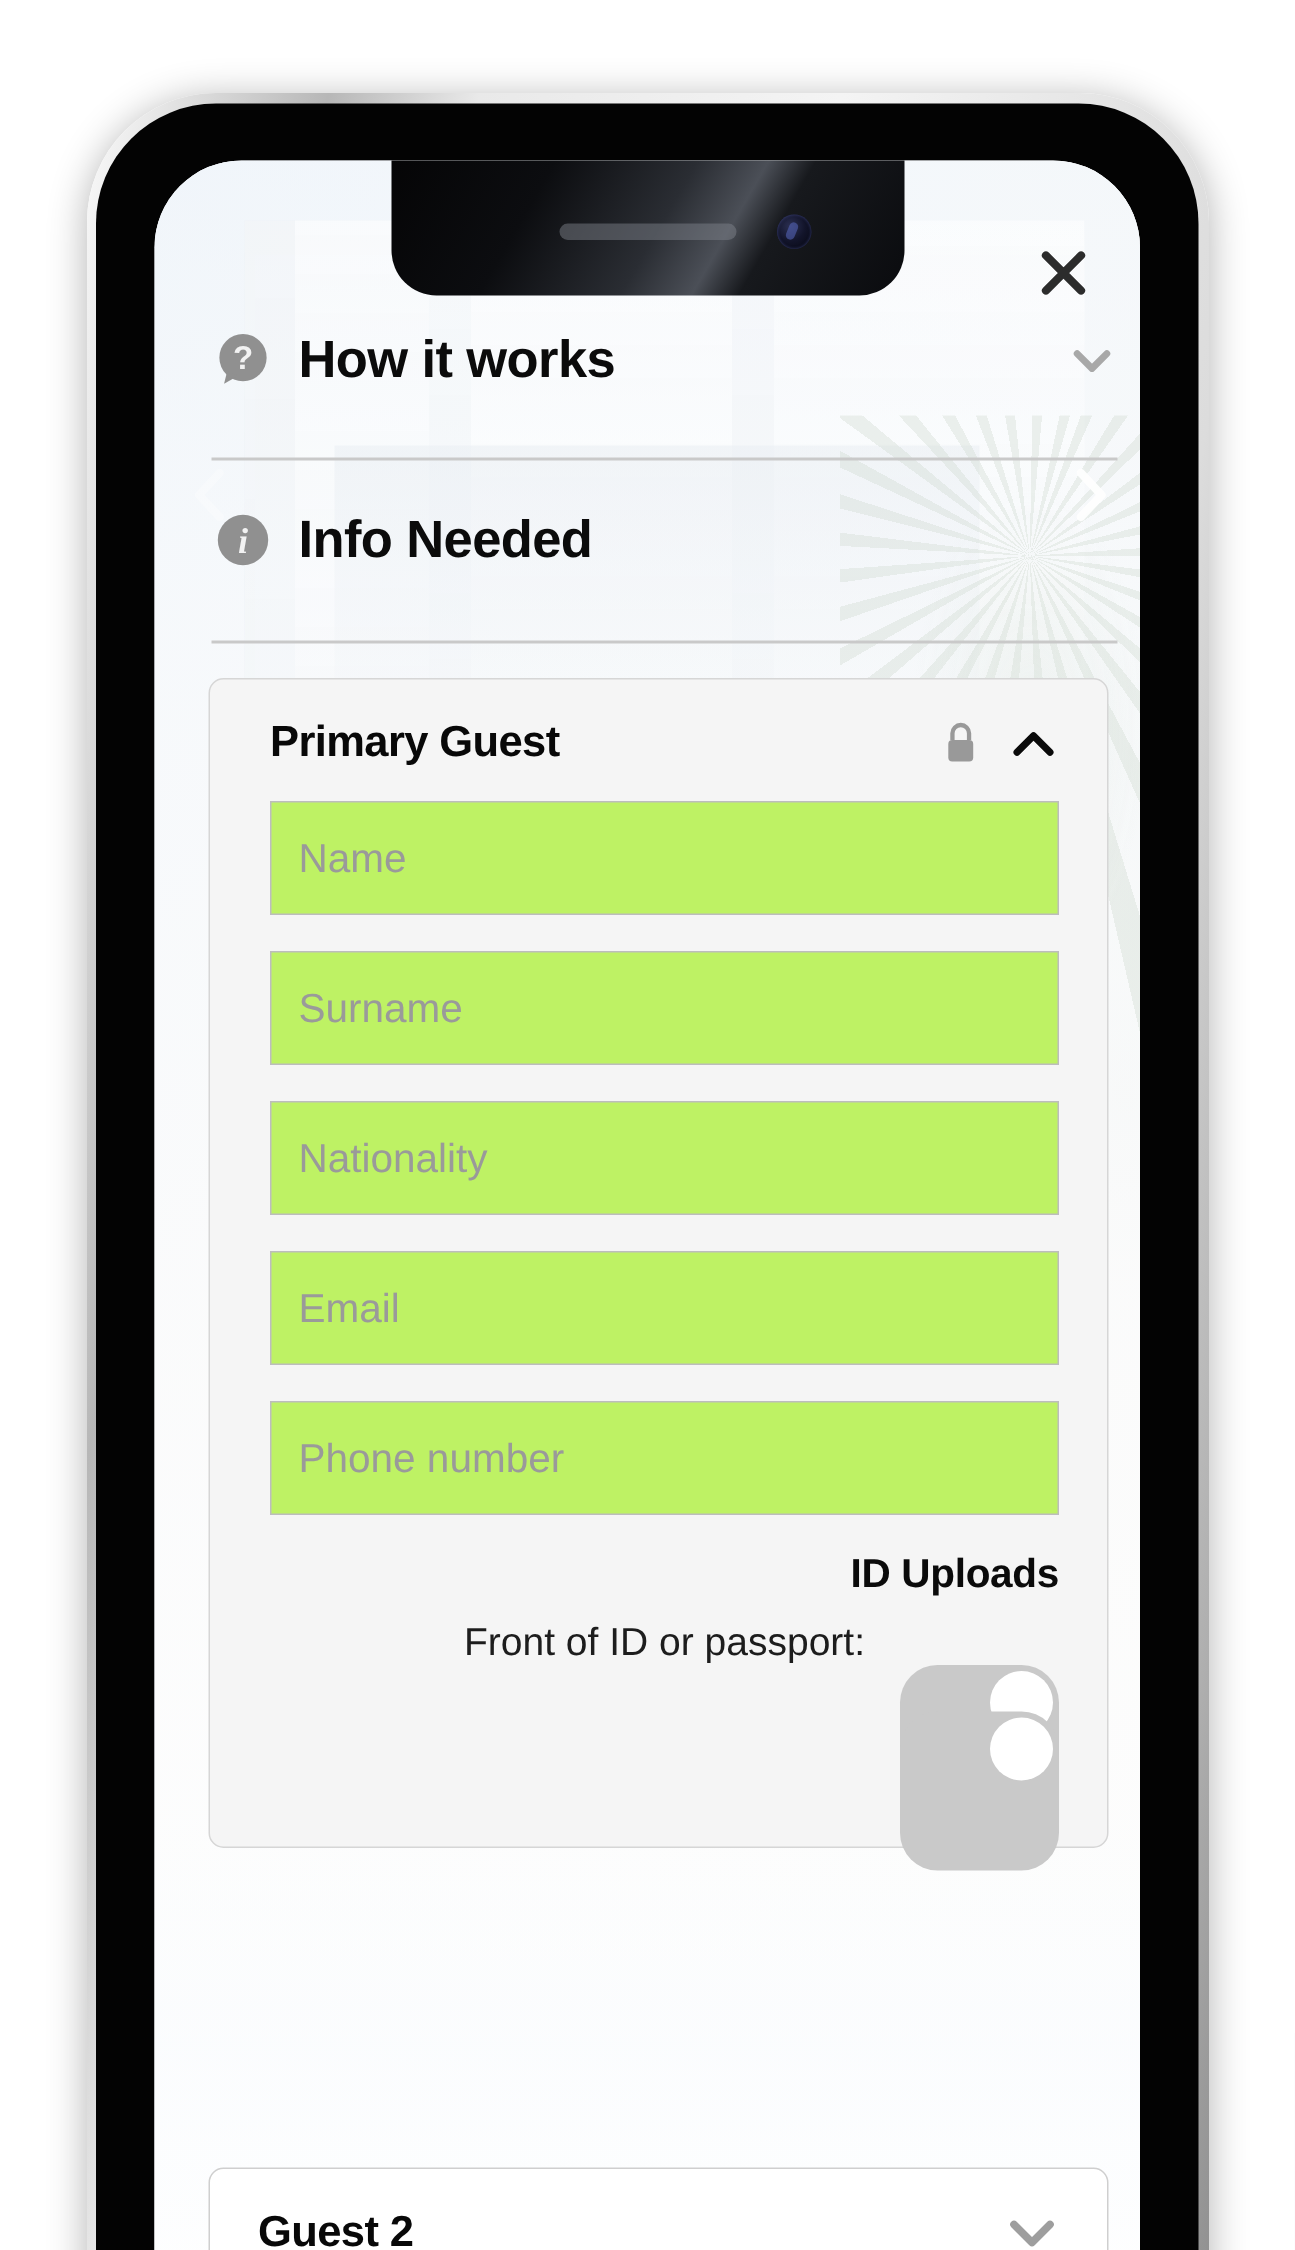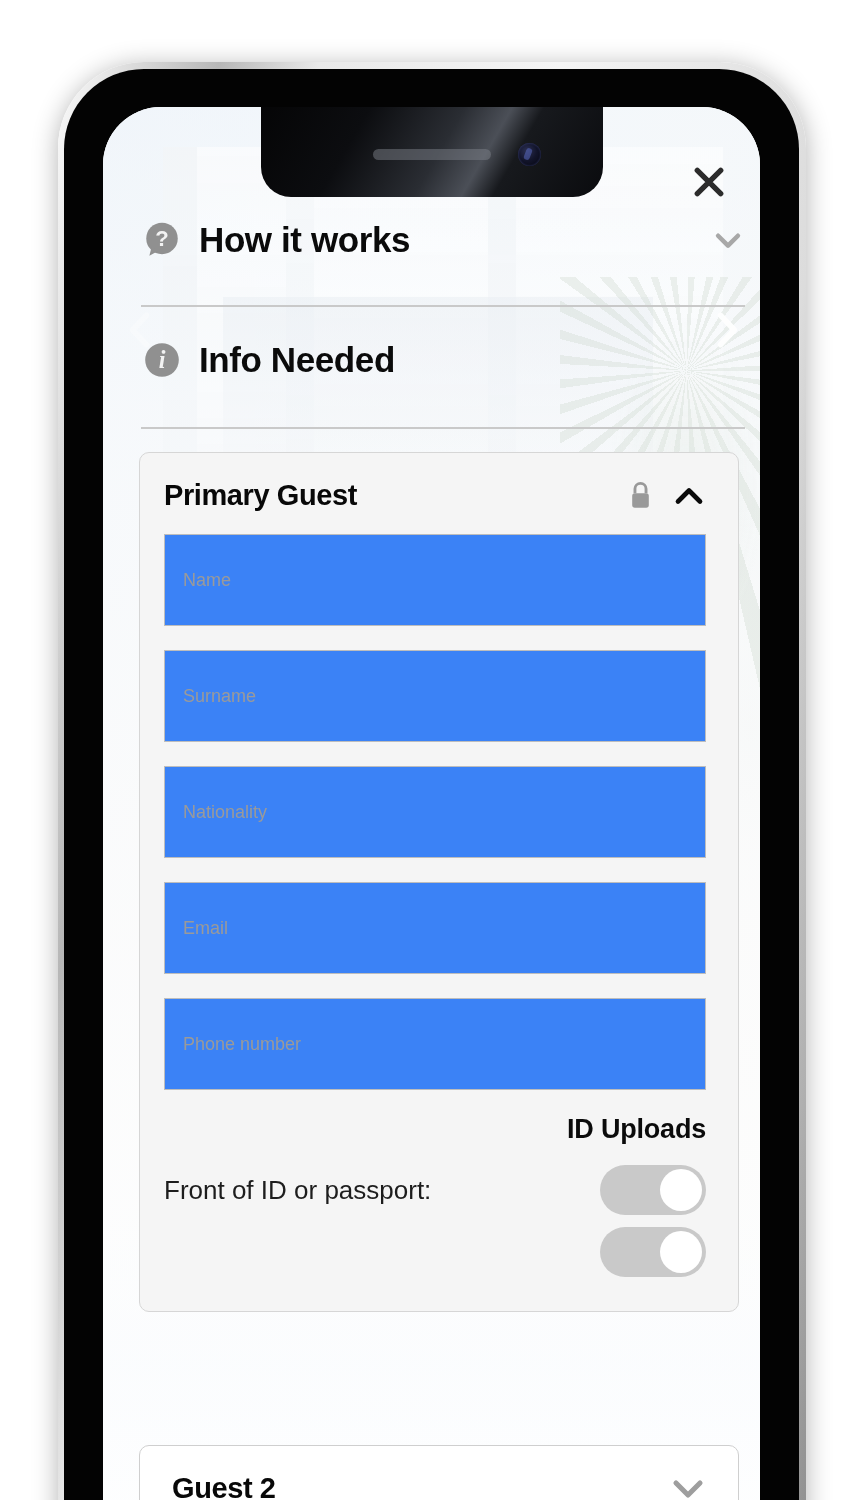--- a/index.html
+++ b/index.html
@@ -133,51 +133,51 @@
   }
   #divider-1{ top:198px; }
   #divider-2{ top:320px; }
 
   
   #card-primary{
     position:absolute; left:36px; top:345px; width:600px;
     background:#f5f5f5;
     border:1px solid #d6d6d6;
     border-radius:10px;
-    padding:26px 32px 28px 24px;
+    padding:26px 32px 28px 40px;
     z-index:20;
   }
   .card-header{ display:flex; align-items:center; margin-bottom:22px; }
   .card-title{
     font-size:29px; font-weight:bold; color:#080808; letter-spacing:-.4px;
   }
   .card-header-actions{ margin-left:auto; display:flex; align-items:center; gap:18px; }
   .lock-icon{ width:27px; height:31px; }
   .card-chevron{ width:34px; height:22px; cursor:pointer; }
 
   .field{
-    display:block; width:100%; height:92px;
-    background:#3b82f6;
+    display:block; width:100%; height:76px;
+    background:#bef264;
     border:1px solid #bdbdbd;
     border-radius:0;
     padding:0 18px;
     font-family:"Liberation Sans", sans-serif;
-    font-size:18px;
+    font-size:27px;
     color:#2b2b2b;
     margin-bottom:24px;
     outline:none;
   }
   .field::placeholder{ color:#9a9a9a; }
 
   .uploads-title{
     font-size:27px; font-weight:bold; color:#0b0b0b;
     margin:6px 0 14px 0; letter-spacing:-.2px;text-align:right;
   }
   .upload-row{
-    display:flex; align-items:center; height:62px;
+    display:flex; align-items:center; height:62px;flex-direction:column;
   }
   .upload-label{ font-size:26px; color:#1d1d1d; }
   .toggle{
     margin-left:auto;
     width:106px; height:50px; border-radius:25px;
     background:#c9c9c9;
     position:relative; cursor:pointer; flex:0 0 106px;
   }
   .toggle-knob{
     position:absolute; right:4px; top:4px;

